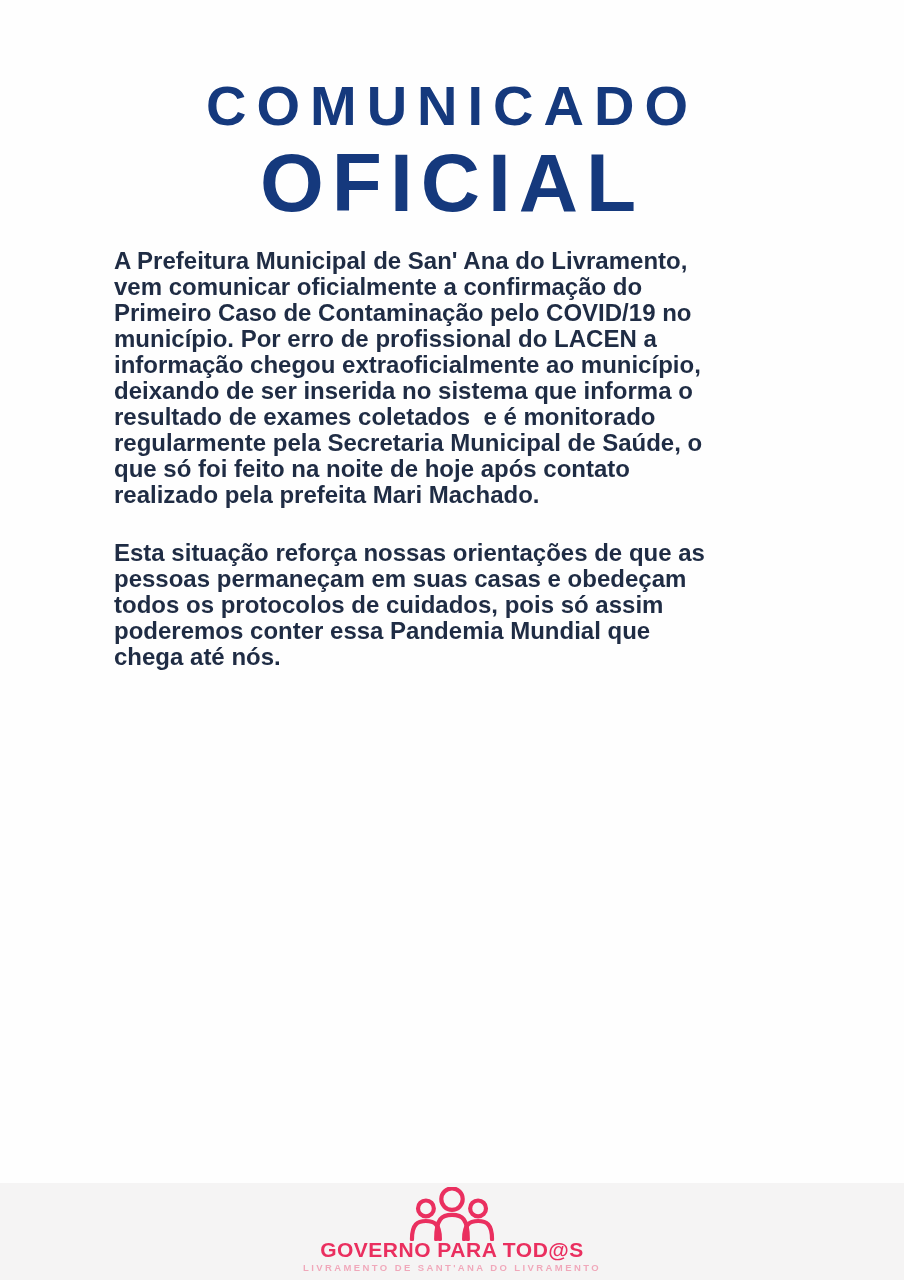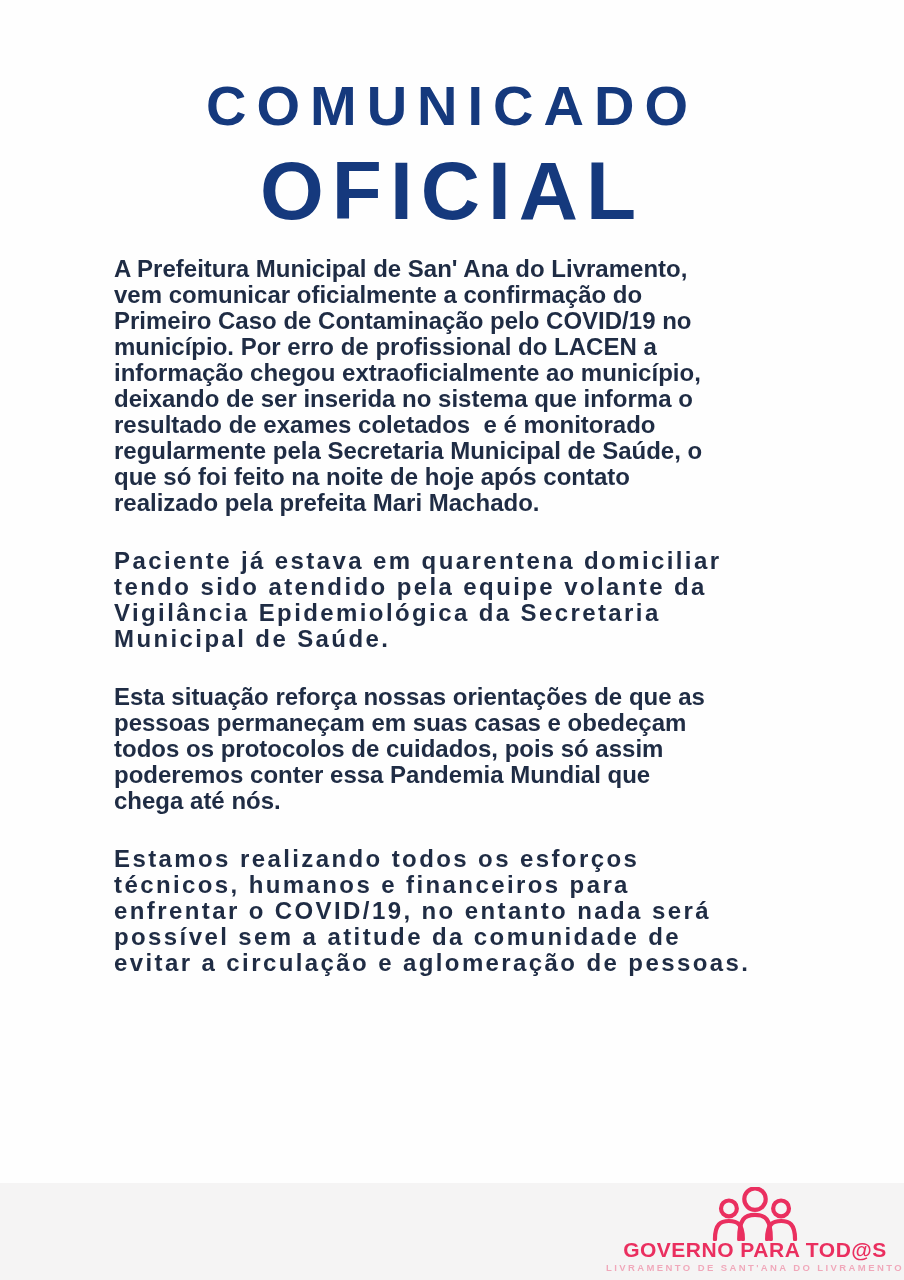--- a/index.html
+++ b/index.html
@@ -24,21 +24,21 @@
   .title-line1 {
     font-size: 56px;
     font-weight: 700;
     letter-spacing: 10px;
     margin: 0;
   }
   .title-line2 {
     font-size: 82px;
     font-weight: 700;
     letter-spacing: 8px;
-    margin: 16px 0 0 0;
+    margin: 8px 0 0 0;
   }
 
   
   .body-block {
     margin: 24px 0 0 114px;
     width: 700px;
   }
   .p {
     white-space: pre;
     font-size: 24px;
@@ -51,21 +51,21 @@
   }
 
   
   .footer-band {
     position: absolute;
     left: 0; right: 0; bottom: 0;
     height: 97px;
     background: #f5f4f4;
     display: flex;
     flex-direction: column;
-    align-items: flex-end;
+    align-items: center;
     justify-content: flex-start;
   }
   .logo {
     display: flex;
     flex-direction: column;
     align-items: center;
     margin-top: 4px;
   }
   .logo-icon svg { display: block; }
   .logo-title {
@@ -98,34 +98,25 @@
     <div class="p">A Prefeitura Municipal de San' Ana do Livramento,
 vem comunicar oficialmente a confirmação do
 Primeiro Caso de Contaminação pelo COVID/19 no
 município. Por erro de profissional do LACEN a
 informação chegou extraoficialmente ao município,
 deixando de ser inserida no sistema que informa o
 resultado de exames coletados  e é monitorado
 regularmente pela Secretaria Municipal de Saúde, o
 que só foi feito na noite de hoje após contato
 realizado pela prefeita Mari Machado.</div>
-    <div class="p spaced">Paciente já estava em quarentena domiciliar
-tendo sido atendido pela equipe volante da
-Vigilância Epidemiológica da Secretaria
-Municipal de Saúde.</div>
     <div class="p">Esta situação reforça nossas orientações de que as
 pessoas permaneçam em suas casas e obedeçam
 todos os protocolos de cuidados, pois só assim
 poderemos conter essa Pandemia Mundial que
 chega até nós.</div>
-    <div class="p spaced">Estamos realizando todos os esforços
-técnicos, humanos e financeiros para
-enfrentar o COVID/19, no entanto nada será
-possível sem a atitude da comunidade de
-evitar a circulação e aglomeração de pessoas.</div>
   </div>
 
   <div class="footer-band" style="color: rgb(234, 47, 95);">
     <div class="logo">
       <span class="logo-icon">
         <svg width="126" height="54" viewBox="0 0 130 58" fill="none" stroke="currentColor" stroke-width="4.5" stroke-linecap="round" stroke-linejoin="round">
 
           <circle cx="37" cy="23" r="8.5"></circle>
           <path d="M 22 56 C 22 40, 28 36.5, 37 36.5 C 46 36.5, 52 40, 52 56"></path>
 

